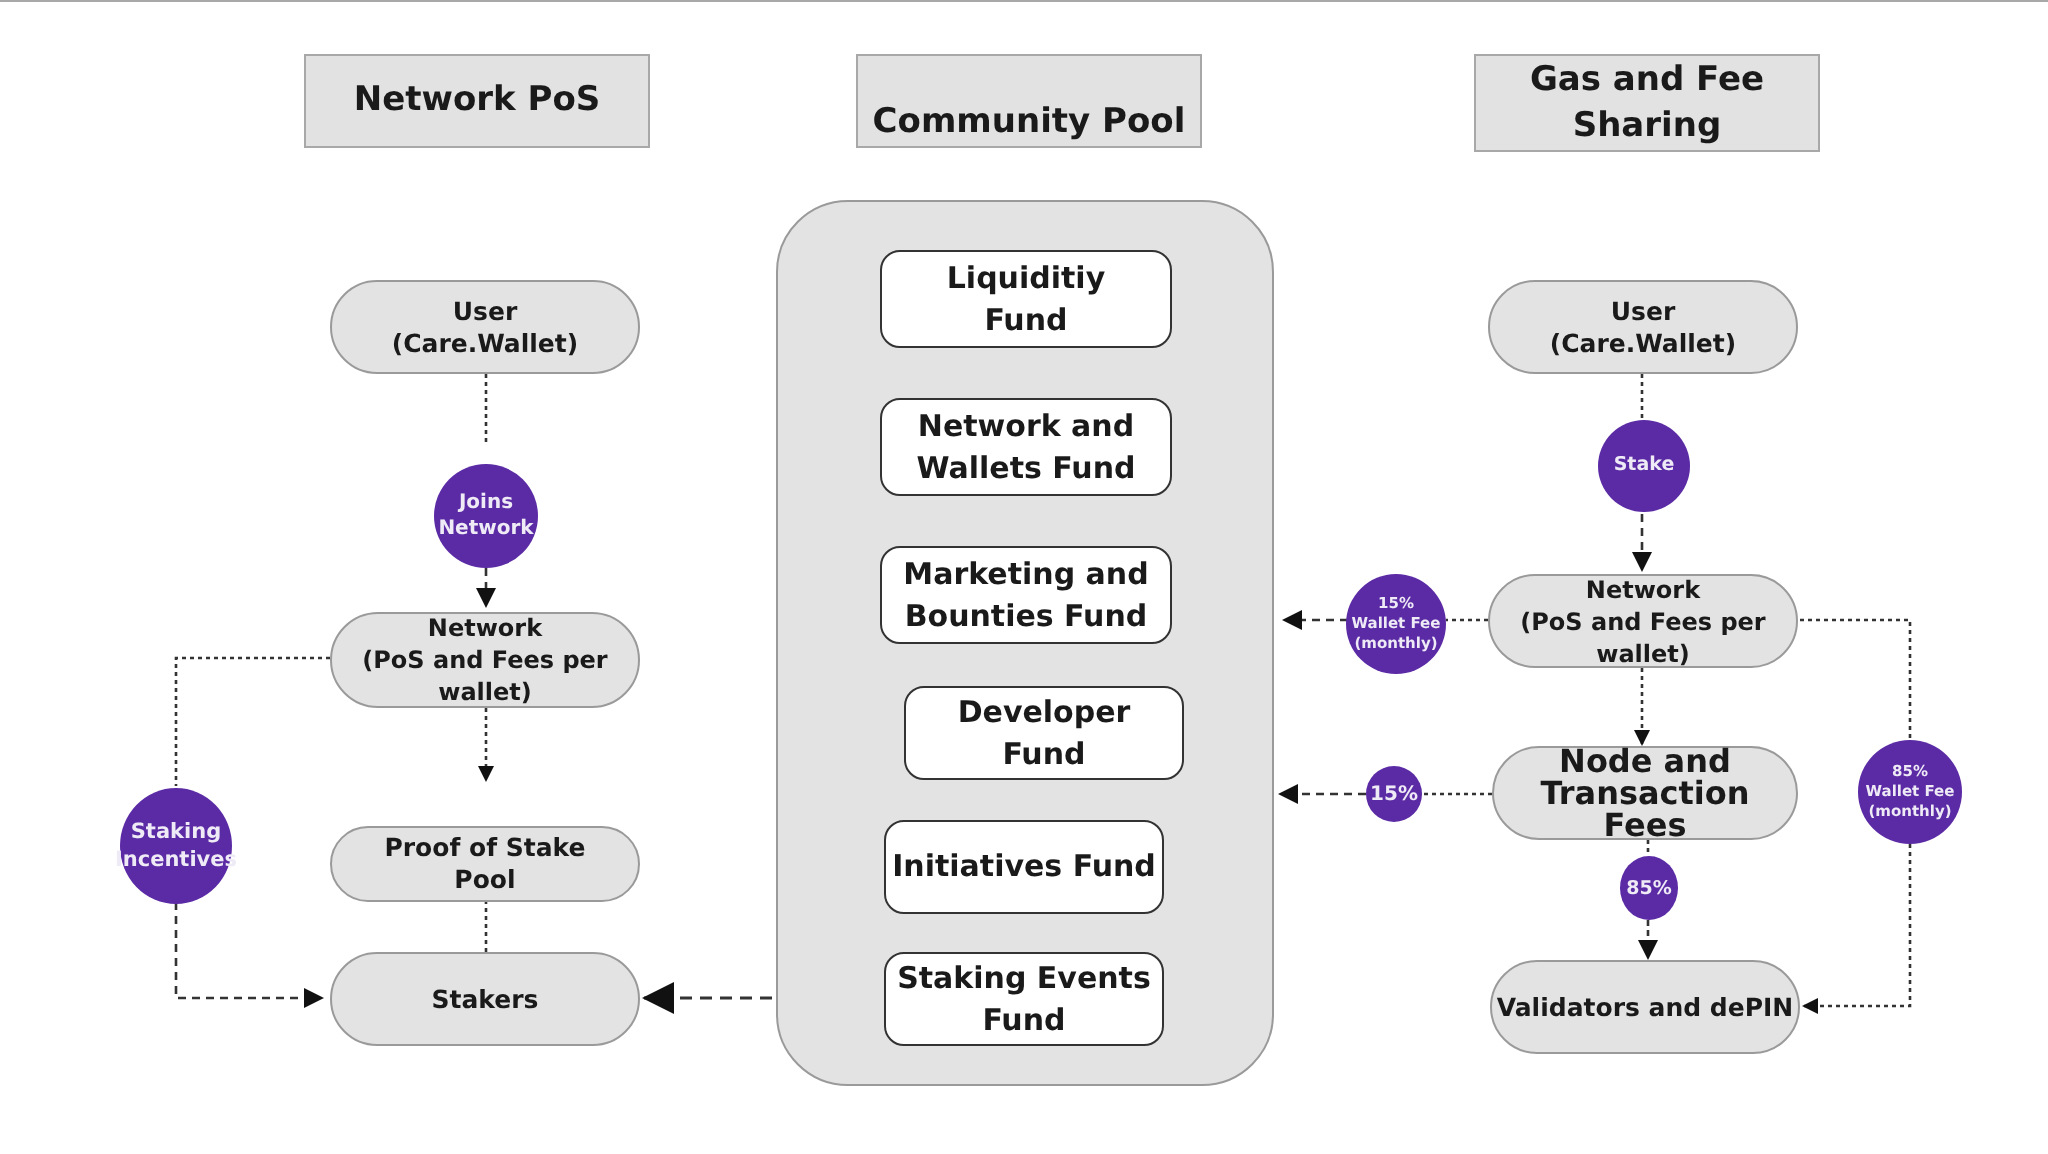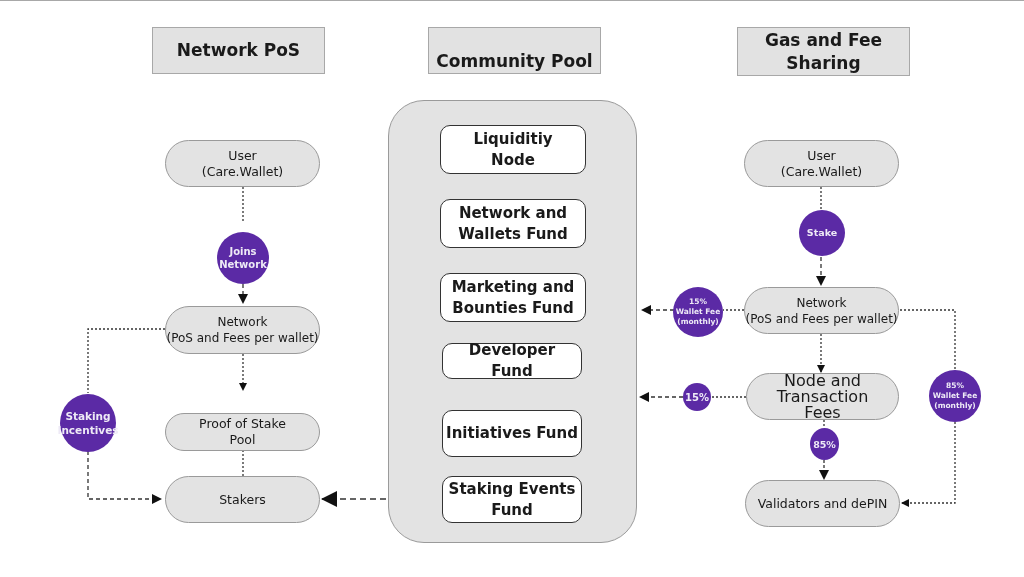--- a/index.html
+++ b/index.html
@@ -4,21 +4,21 @@
 <style>
   html, body { margin: 0; padding: 0; background: #ffffff; }
   body { width: 1024px; height: 577px; position: relative; overflow: hidden;
          font-family: "DejaVu Sans", sans-serif; color: #1a1a1a; }
   .topline { position: absolute; left: 0; top: 0; width: 1024px; height: 1px; background: #a8a8a8; }
   .header { position: absolute; background: #e2e2e2; border: 1.5px solid #a8a8a8;
             display: flex; align-items: center; justify-content: center; text-align: center;
             font-weight: bold; font-size: 17px; line-height: 23px; box-sizing: border-box; }
   .pill { position: absolute; background: #e3e3e3; border: 1.2px solid #9a9a9a; border-radius: 24px;
           display: flex; align-items: center; justify-content: center; text-align: center;
-          font-weight: normal; font-size: 12.5px; line-height: 16px; box-sizing: border-box; white-space: pre-line; }
+          font-weight: bold; font-size: 12.5px; line-height: 16px; box-sizing: border-box; white-space: pre-line; }
   .pool { position: absolute; left: 388px; top: 100px; width: 249px; height: 443px;
           background: #e3e3e3; border: 1.2px solid #9a9a9a; border-radius: 36px; box-sizing: border-box; }
   .fund { position: absolute; background: #ffffff; border: 1.5px solid #333333; border-radius: 10px;
           display: flex; align-items: center; justify-content: center; text-align: center;
           font-weight: bold; font-size: 15px; line-height: 21px; box-sizing: border-box; white-space: pre-line; }
   .circle { position: absolute; border-radius: 50%; background: #5b2aa5;
             display: flex; align-items: center; justify-content: center; text-align: center;
             color: #eeeaf6; font-weight: bold; box-sizing: border-box; white-space: pre-line; }
   svg.edges { position: absolute; left: 0; top: 0; }
 </style>
@@ -80,26 +80,26 @@
 <div class="pill" style="left:165px;top:306px;width:155px;height:48px;font-size:12px;">Network
 (PoS and Fees per wallet)</div>
 <div class="pill" style="left:165px;top:413px;width:155px;height:38px;">Proof of Stake
 Pool</div>
 <div class="circle" style="left:60px;top:394px;width:56px;height:58px;font-size:10.5px;line-height:14px;">Staking
 Incentives</div>
 <div class="pill" style="left:165px;top:476px;width:155px;height:47px;">Stakers</div>
 
 <div class="pool"></div>
 <div class="fund" style="left:440px;top:125px;width:146px;height:49px;">Liquiditiy
-Node</div>
+Fund</div>
 <div class="fund" style="left:440px;top:199px;width:146px;height:49px;">Network and
 Wallets Fund</div>
 <div class="fund" style="left:440px;top:273px;width:146px;height:49px;">Marketing and
 Bounties Fund</div>
-<div class="fund" style="left:442px;top:343px;width:140px;height:36px;">Developer
+<div class="fund" style="left:452px;top:343px;width:140px;height:47px;">Developer
 Fund</div>
 <div class="fund" style="left:442px;top:410px;width:140px;height:47px;">Initiatives Fund</div>
 <div class="fund" style="left:442px;top:476px;width:140px;height:47px;">Staking Events
 Fund</div>
 
 <div class="pill" style="left:744px;top:140px;width:155px;height:47px;">User
 (Care.Wallet)</div>
 <div class="circle" style="left:799px;top:210px;width:46px;height:46px;font-size:9.5px;line-height:12px;">Stake</div>
 <div class="pill" style="left:744px;top:287px;width:155px;height:47px;font-size:12px;">Network
 (PoS and Fees per wallet)</div>

